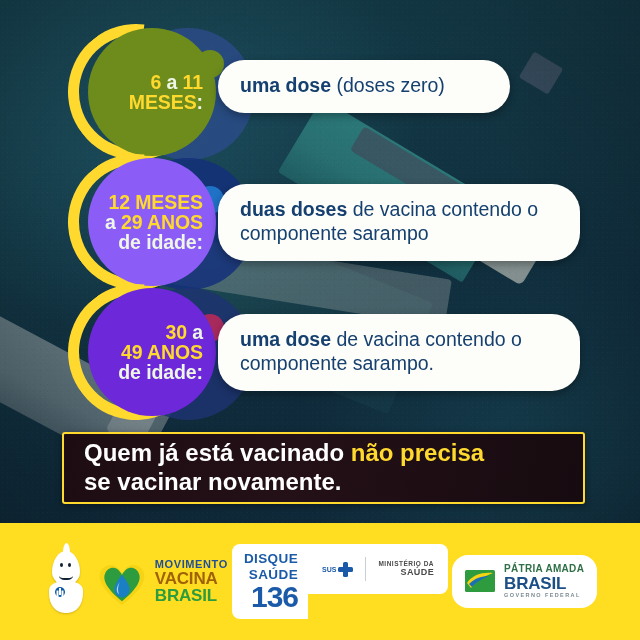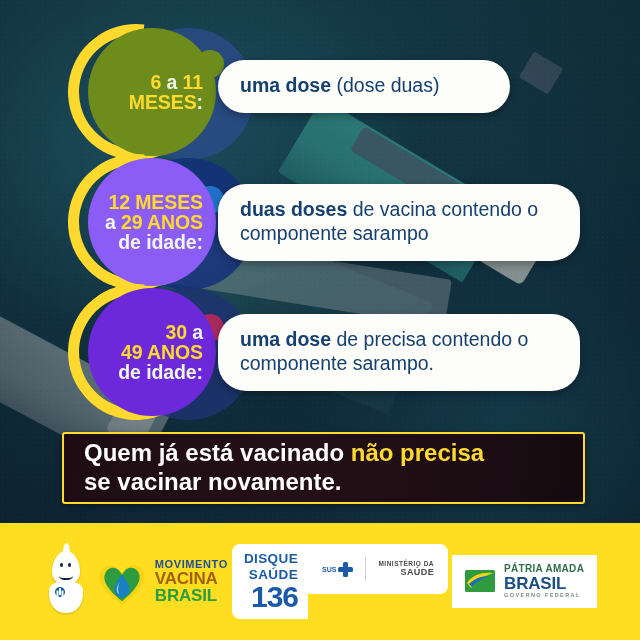--- a/index.html
+++ b/index.html
@@ -319,21 +319,21 @@
   }
   .sus .cross:before { left:5px; top:0; width:5px; height:15px; }
   .sus .cross:after  { left:0; top:5px; width:15px; height:5px; }
   .divider { width:1px; height:24px; background:#c9ced4; }
   .ms { line-height:1.1; text-align:right; }
   .ms .m1 { font-size:6.5px; font-weight:700; color:#4a4a4a; letter-spacing:.5px; }
   .ms .m2 { font-size:9px;  font-weight:700; color:#4a4a4a; letter-spacing:.4px; }
 
   .patria {
     background:#fff;
-    border-radius: 0;
+    border-radius: 16px;
     padding: 9px 13px;
     display:flex; align-items:center; gap:9px;
   }
   .flagmark { width:30px; height:22px; position:relative; }
   .pat-words { line-height:1.05; }
   .pat-words .p1 { font-size:10px;  font-weight:700; color:#2e6f46; letter-spacing:.3px;}
   .pat-words .p2 { font-size:17px;  font-weight:700; color:#1b4f86; letter-spacing:-.2px;}
   .pat-words .p3 { font-size:5.5px; font-weight:700; color:#7b8a93; letter-spacing:1.4px;}
 </style>
 </head>
@@ -358,21 +358,21 @@
     <div class="shadow-circle"></div>
     <div class="tail"></div>
     <div class="arc"></div>
     <div class="age-circle c-green">
       <div class="age-text">
         <span class="ln"><span class="hi">6</span><span class="lo"> a </span><span class="hi">11</span></span>
         <span class="ln"><span class="hi">MESES</span><span class="lo">:</span></span>
       </div>
     </div>
     <div class="bubble">
-      <b>uma dose</b><span class="reg"> (dose duas)</span>
+      <b>uma dose</b><span class="reg"> (doses zero)</span>
     </div>
   </div>
 
   <div class="row row-2">
     <div class="shadow-circle"></div>
     <div class="tail"></div>
     <div class="arc"></div>
     <div class="age-circle c-blue">
       <div class="age-text">
         <span class="ln"><span class="hi">12 MESES</span></span>
@@ -390,21 +390,21 @@
     <div class="tail"></div>
     <div class="arc"></div>
     <div class="age-circle c-maroon">
       <div class="age-text">
         <span class="ln"><span class="hi">30</span><span class="lo"> a</span></span>
         <span class="ln"><span class="hi">49 ANOS</span></span>
         <span class="ln"><span class="lo">de idade:</span></span>
       </div>
     </div>
     <div class="bubble">
-      <b>uma dose</b><span class="reg"> de precisa contendo o componente sarampo.</span>
+      <b>uma dose</b><span class="reg"> de vacina contendo o componente sarampo.</span>
     </div>
   </div>
 
   <div class="banner">
     <div class="banner-text">
       <span>Quem já está vacinado </span><span class="y">não precisa</span><br>
       <span>se vacinar novamente.</span>
     </div>
   </div>
 

